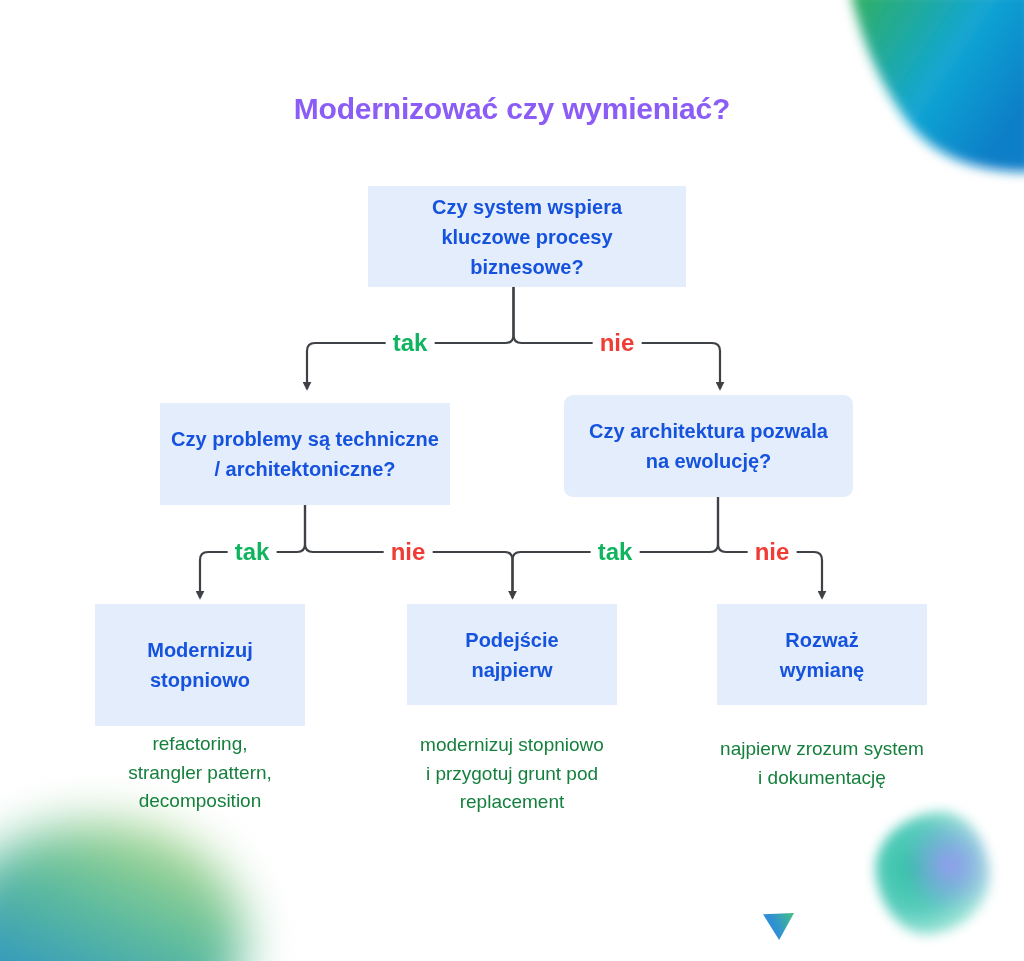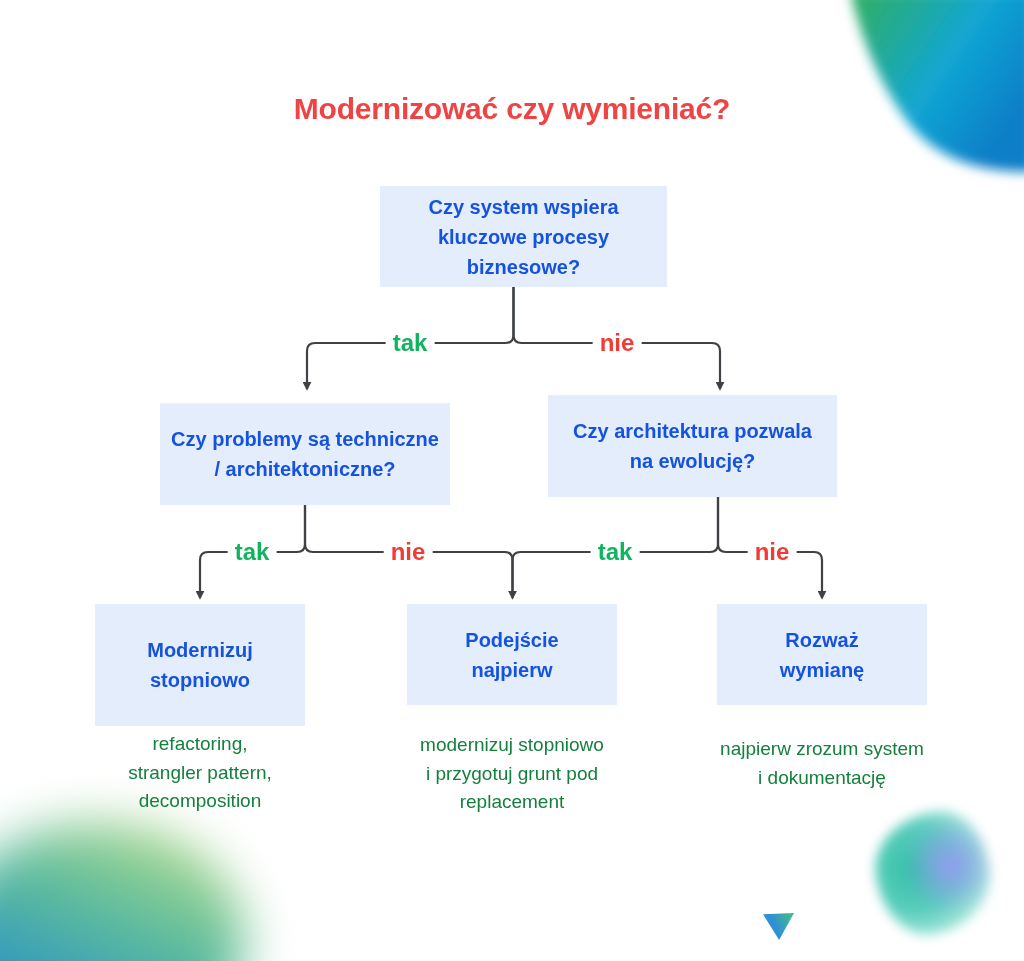--- a/index.html
+++ b/index.html
@@ -33,21 +33,21 @@
     position:absolute;left:763px;top:913px;width:31px;height:27px;
     background:linear-gradient(245deg,#43bd8c 5%,#2f8ed6 60%);
     clip-path:polygon(0 5%,100% 0,52% 100%);
   }
 
   
   .page-title{
     position:absolute;left:0;top:92px;width:1024px;
     text-align:center;
     font-size:30px;font-weight:800;letter-spacing:-.2px;
-    color:#ef4444;
+    color:#8b5cf6;
   }
 
   
   svg.connectors{position:absolute;left:0;top:0;}
   .edge-path{fill:none;stroke:#3e4145;stroke-width:2.2px;}
 
   
   .edge-label{
     position:absolute;transform:translate(-50%,-50%);
     background:#ffffff;padding:0 7px;
@@ -61,23 +61,23 @@
   .node{
     position:absolute;
     background:#e4edfc;
     display:flex;align-items:center;justify-content:center;
     text-align:center;
   }
   .node-label{
     color:#1552de;font-weight:800;font-size:20px;line-height:1.5;
     white-space:pre-line;
   }
-  .node-root  {left:380px;top:186px;width:287px;height:101px;}
+  .node-root  {left:368px;top:186px;width:318px;height:101px;}
   .node-qleft {left:160px;top:395px;width:290px;height:102px;margin-top:8px;}
-  .node-qright{left:548px;top:395px;width:289px;height:102px;}
+  .node-qright{left:564px;top:395px;width:289px;height:102px;border-radius:9px;}
   .node-out1  {left:95px; top:604px;width:210px;height:122px;}
   .node-out2  {left:407px;top:604px;width:210px;height:101px;}
   .node-out3  {left:717px;top:604px;width:210px;height:101px;}
 
   
   .note{
     position:absolute;text-align:center;
     color:#15803d;font-size:19px;line-height:1.5;
     white-space:pre-line;
   }

